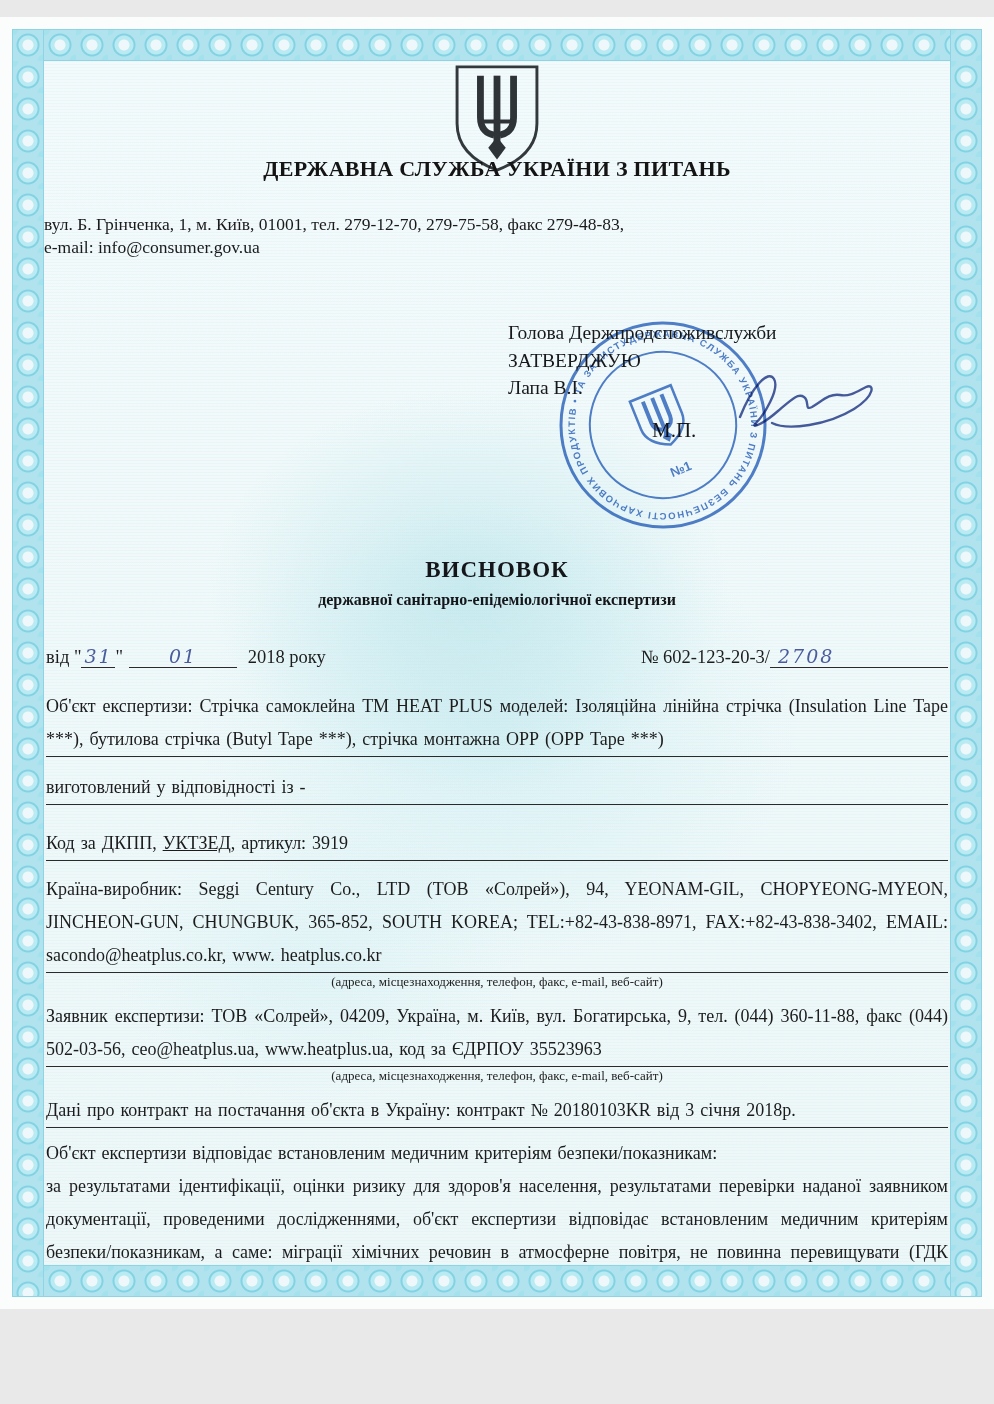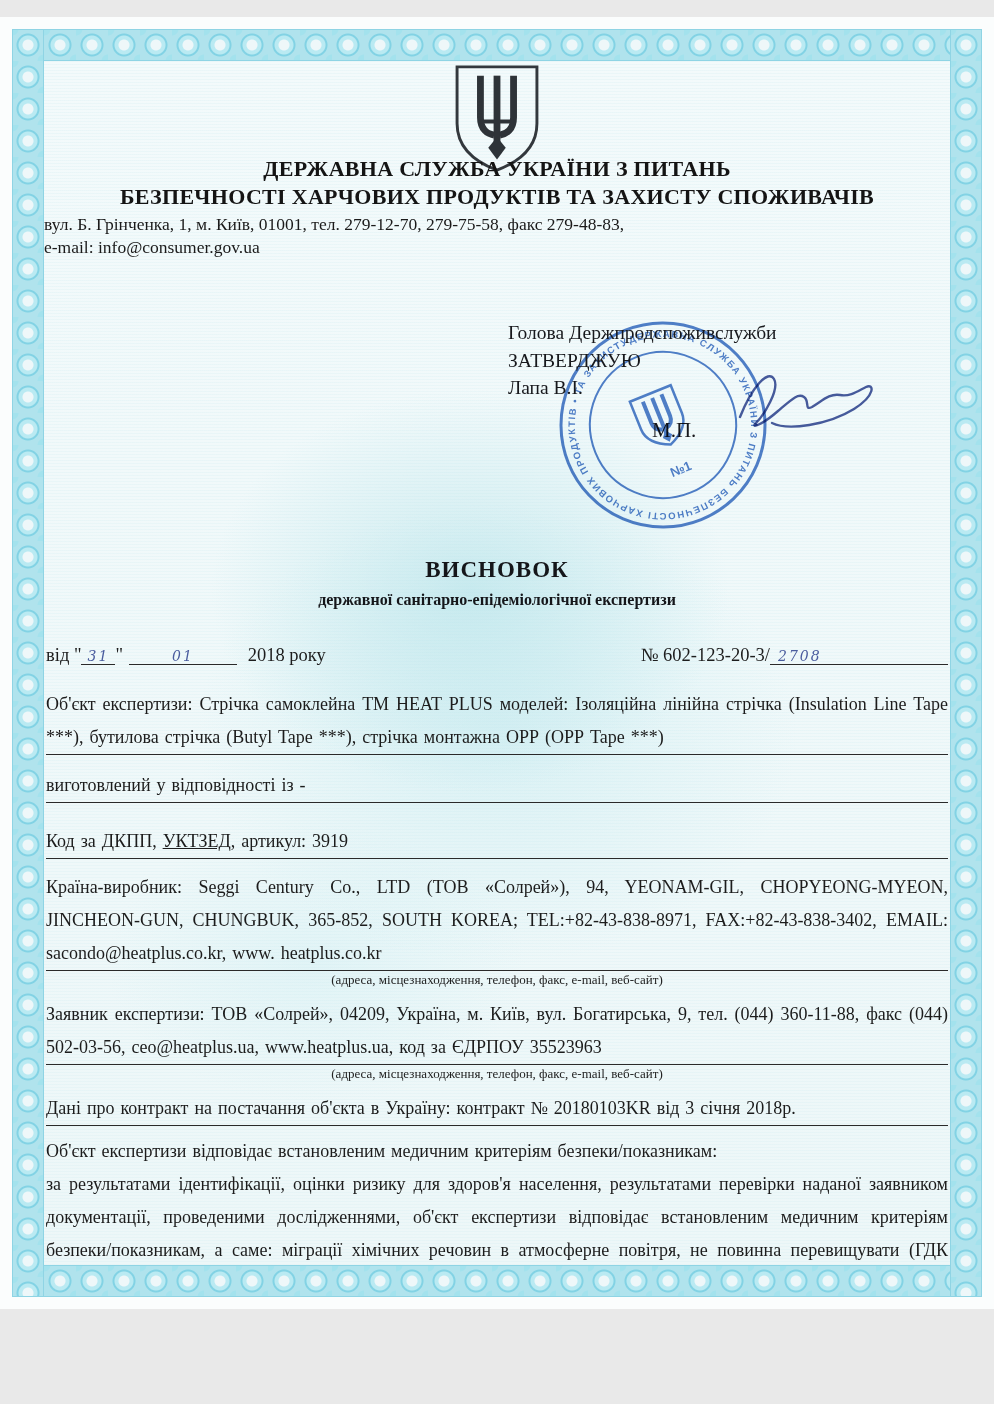--- a/index.html
+++ b/index.html
@@ -45,21 +45,21 @@
   .stamp{top:256px;left:511px;z-index:2;mix-blend-mode:multiply;opacity:0.88;}
   .signature{top:300px;left:688px;z-index:4;mix-blend-mode:multiply;}
   
   .doc-title{top:496px;width:100%;text-align:center;font-weight:bold;font-size:23px;letter-spacing:1px;color:#15161a;}
   .doc-subtitle{top:530px;width:100%;text-align:center;font-weight:bold;font-size:16px;color:#15161a;}
   
   .flow{position:absolute;top:584px;left:2px;right:2px;}
   .doc-text{font-size:18px;line-height:33px;text-align:justify;word-spacing:1.5px;color:#1c1c1c;}
   .bb{border-bottom:1.5px solid #2a2a2a;}
   .meta-row{display:flex;justify-content:space-between;align-items:flex-end;font-size:18.5px;margin-bottom:22px;}
-  .hand{font-family:"DejaVu Serif", serif;font-style:italic;color:#4a5c9e;letter-spacing:2px;font-size:14px;}
+  .hand{font-family:"DejaVu Serif", serif;font-style:italic;color:#4a5c9e;letter-spacing:2px;font-size:19px;}
   .blank{display:inline-block;border-bottom:1.5px solid #2a2a2a;text-align:center;transform:translateY(0);}
   .blank-day{min-width:34px;}
   .blank-month{min-width:108px;margin:0 6px;}
   .blank-num{min-width:170px;text-align:left;padding-left:8px;}
   .sec{margin-bottom:9px;}
   .m22{margin-bottom:22px;}
   .m6{margin-bottom:6px;}
   .note{font-size:13px;text-align:center;line-height:16px;margin:1px 0 10px 0;color:#222;}
   .u{text-decoration:underline;}
   .para{margin:0;}
@@ -82,21 +82,20 @@
         <path d="M50 13 V84" fill="none" stroke="#2e3338" stroke-width="7"></path>
         <path d="M33 13 V56 C33 68 40 73 47 74" fill="none" stroke="#2e3338" stroke-width="7"></path>
         <path d="M67 13 V56 C67 68 60 73 53 74" fill="none" stroke="#2e3338" stroke-width="7"></path>
         <path d="M50 76 L41 87 L50 99 L59 87 Z" fill="#2e3338"></path>
         <path d="M33 60 H67" stroke="#2e3338" stroke-width="4"></path>
       </svg>
     </div>
 
     <div class="abs org-title">
       <div>ДЕРЖАВНА СЛУЖБА УКРАЇНИ З ПИТАНЬ</div>
-      <div>БЕЗПЕЧНОСТІ ХАРЧОВИХ ПРОДУКТІВ ТА ЗАХИСТУ СПОЖИВАЧІВ</div>
     </div>
     <div class="abs org-contact">
       <div>вул. Б. Грінченка, 1, м. Київ, 01001, тел. 279-12-70, 279-75-58, факс 279-48-83,</div>
       <div>e-mail: info@consumer.gov.ua</div>
     </div>
 
     <div class="abs approval">
       <div>Голова Держпродспоживслужби</div>
       <div>ЗАТВЕРДЖУЮ</div>
       <div>Лапа В.І.</div>

